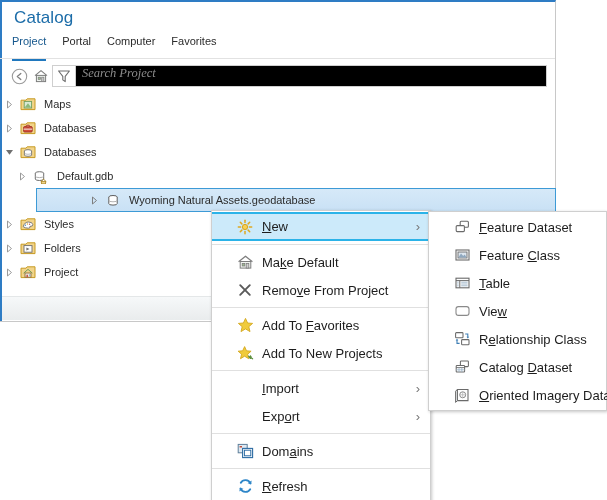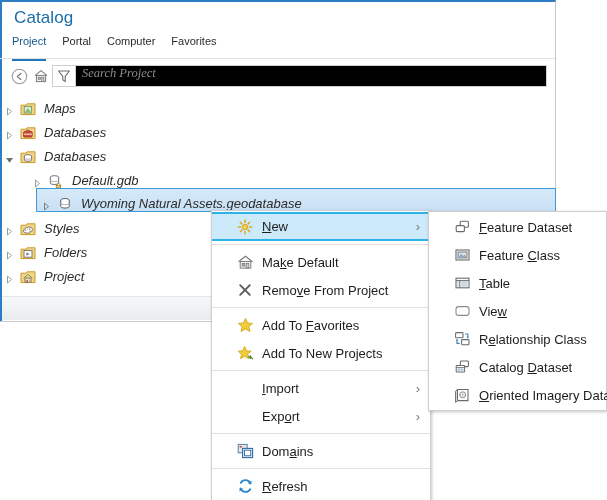--- a/index.html
+++ b/index.html
@@ -61,33 +61,33 @@
   }
   .searchbox {
     flex: 1 1 auto; height: 22px; border: 1px solid #cfcfcf; border-left: none;
     background: #000000; display: flex; align-items: flex-start; padding-left: 6px;
   }
   .search-ph { font-size: 12.5px; color: #8c8c8c; font-style: italic; font-family: "Liberation Serif", serif; }
 
   
   .tree { position: absolute; left: 0; top: 90px; right: 1px; bottom: 24px; }
   .trow {
-    position: relative; height: 24px; display: flex; align-items: flex-end;
-    font-size: 13px; color: #2b2b2b; white-space: nowrap; font-style: italic;
+    position: relative; height: 24px; display: flex; align-items: center;
+    font-size: 11px; color: #2b2b2b; white-space: nowrap;
   }
   .trow .twist {
     width: 18px; flex: 0 0 auto; display:flex; align-items:center; justify-content:center;
   }
   .trow .ticon { width: 20px; flex: 0 0 auto; display:flex; align-items:center; justify-content:center; }
   .trow .tlabel { padding-left: 6px; }
   .trow.sel {
     background: linear-gradient(#d6e9f8, #c9e1f5);
     border: 1px solid #3d9ad6;
   }
-  .indent-1 { padding-left: 28px; }
+  .indent-1 { padding-left: 13px; }
 
   .sel-wrap { position: relative; height: 24px; }
   .sel-wrap .trow.sel {
     position: absolute; left: 36px; right: 0; top: 0; height: 24px;
   }
 
   
   .panel-foot {
     position: absolute; left: 2px; right: 1px; bottom: 1px; height: 24px;
     background: linear-gradient(#f6f8f9, #e9eced);
@@ -234,21 +234,21 @@
             <path d="M3.3 4.2 V10 a4.2 1.5 0 0 0 8.4 0 V4.2" fill="#ffffff" stroke="#6f6f6f" stroke-width="1"></path>
             <path d="M3.3 7.1 a4.2 1.5 0 0 0 8.4 0" fill="none" stroke="#9f9f9f" stroke-width=".8"></path>
             <path d="M8.6 12.8 L11.5 10.2 L14.4 12.8" fill="none" stroke="#b08a2b" stroke-width="1"></path>
             <rect x="9.4" y="12.4" width="4.2" height="2.4" fill="#f0d489" stroke="#b08a2b" stroke-width=".8"></rect>
           </svg>
         </span>
         <span class="tlabel">Default.gdb</span>
       </div>
 
       <div class="sel-wrap">
-        <div class="trow sel" style="width:520px;">
+        <div class="trow sel" style="width:520px;padding-left:48px;">
           <span class="twist">
             <svg width="7" height="9" viewBox="0 0 7 9">
                 <path d="M1.5 1 L5.5 4.5 L1.5 8 Z" fill="none" stroke="#7e7e7e" stroke-width="1"></path>
               </svg>
           </span>
           <span class="ticon">
             <svg width="16" height="15" viewBox="0 0 16 15">
               <ellipse cx="8" cy="4" rx="4.2" ry="1.5" fill="#ffffff" stroke="#5f5f5f" stroke-width="1"></ellipse>
               <path d="M3.8 4 V10.6 a4.2 1.5 0 0 0 8.4 0 V4" fill="#ffffff" stroke="#5f5f5f" stroke-width="1"></path>
               <path d="M3.8 7.3 a4.2 1.5 0 0 0 8.4 0" fill="none" stroke="#9f9f9f" stroke-width=".8"></path>

